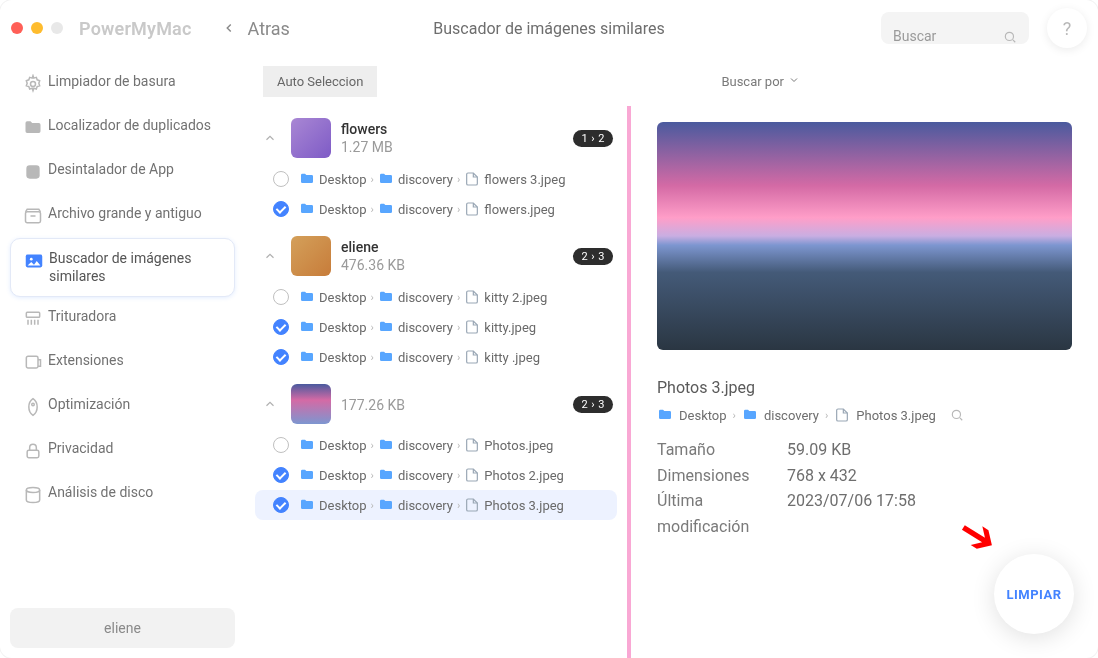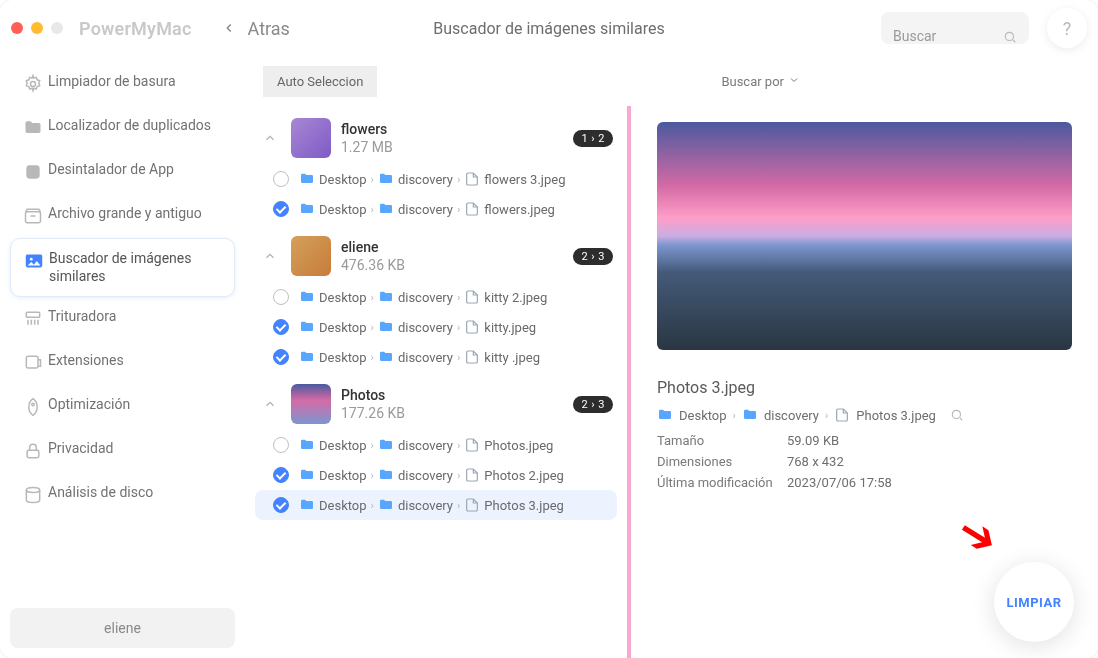--- a/index.html
+++ b/index.html
@@ -45,24 +45,24 @@
 .chk.on{background:#4383ff;border-color:#4383ff}
 .chk.on::after{content:"";position:absolute;left:4px;top:1.5px;width:4px;height:7px;border:solid #fff;border-width:0 2px 2px 0;transform:rotate(45deg)}
 .crumb{display:flex;align-items:center;gap:4px;overflow:hidden}
 .foldicn{width:16px;height:16px;color:#58a6ff;flex-shrink:0}
 .fileicn{width:16px;height:16px;color:#9aa7b5;flex-shrink:0}
 .sep{color:#b8b8b8;font-size:11px}
 .preview{flex:1;padding:16px 26px 20px;overflow-y:auto}
 .pimg{width:100%;height:228px;border-radius:6px;background:linear-gradient(180deg,#4a5a9e 0%,#d46aa5 28%,#ff9ec8 42%,#c9aee2 50%,#7d96d0 54%,#445a78 66%,#2a3642 100%);position:relative;overflow:hidden}
 .pname{margin-top:28px;font-size:16px;color:#5a5a5a}
 .pcrumb{margin-top:10px;display:flex;align-items:center;gap:6px;font-size:13px;color:#6e6e6e}
-.meta{margin-top:8px;font-size:13px;color:#6e6e6e}
+.meta{margin-top:14px;font-size:16px;color:#6e6e6e}
 .metarow{display:flex;gap:10px;line-height:1.6}
 .metalbl{width:120px;color:#7a7a7a}
-.cleanbtn{position:absolute;right:24px;bottom:16px;width:80px;height:80px;border-radius:50%;background:#fff;box-shadow:0 4px 24px rgba(0,0,0,0.12);display:flex;align-items:center;justify-content:center;color:#4383ff;font-weight:700;font-size:13px;cursor:pointer;letter-spacing:.5px}
+.cleanbtn{position:absolute;right:24px;bottom:24px;width:80px;height:80px;border-radius:50%;background:#fff;box-shadow:0 4px 24px rgba(0,0,0,0.12);display:flex;align-items:center;justify-content:center;color:#4383ff;font-weight:700;font-size:13px;cursor:pointer;letter-spacing:.5px}
 .arrow{position:absolute;right:100px;bottom:96px;color:#ff0000;font-size:46px;transform:rotate(32deg);pointer-events:none}
 svg{display:block}
 </style>
 </head>
 <body>
 
 <div class="window">
   <div class="titlebar">
     <div class="traffic">
       <div class="dot red"></div>
@@ -332,21 +332,20 @@
             </div>
             <div class="group">
               <div class="ghdr">
                 <span class="chev">
                   <svg width="14" height="14" viewBox="0 0 24 24" fill="none" stroke="currentColor" stroke-width="2">
                     <path d="M18 15l-6-6-6 6"></path>
                   </svg>
                 </span>
     <div class="thumb" style="background:linear-gradient(180deg,#4a5a9e,#d46aa5 40%,#7d96d0)"></div>
     <div class="ginfo">
-                  <div class="gname">Photos</div>
                   <div class="gsize">177.26 KB</div>
                 </div>
     <div class="badge">2 › 3</div>
               </div>
               <div class="row">
                 <span class="chk "></span>
       <span class="crumb">
         <svg class="foldicn" viewBox="0 0 24 24" fill="#58a6ff">
                     <path d="M3 6a2 2 0 012-2h4l2 2h8a2 2 0 012 2v8a2 2 0 01-2 2H5a2 2 0 01-2-2V6z"></path>
                   </svg>

